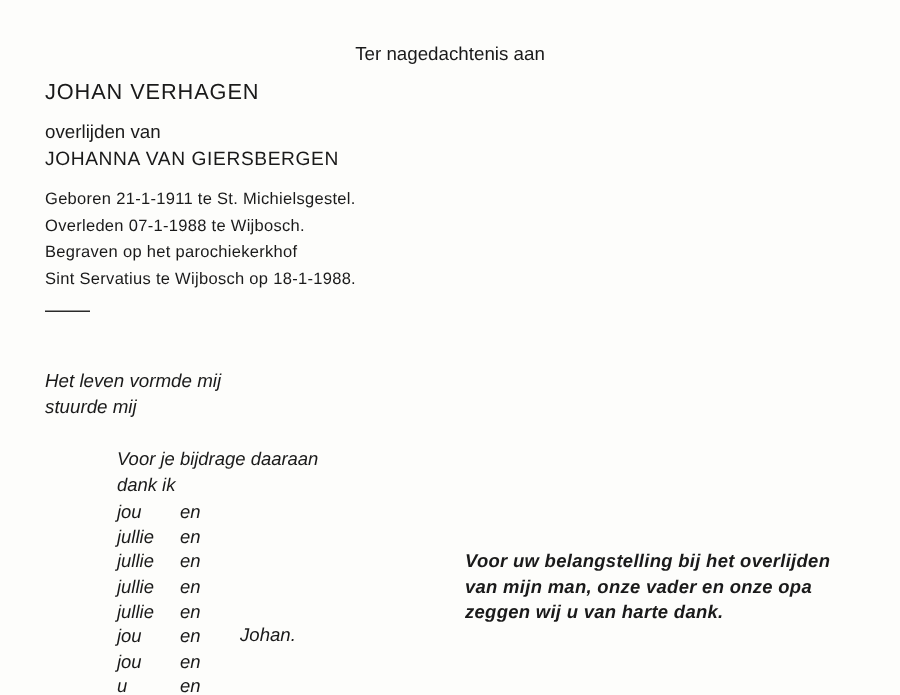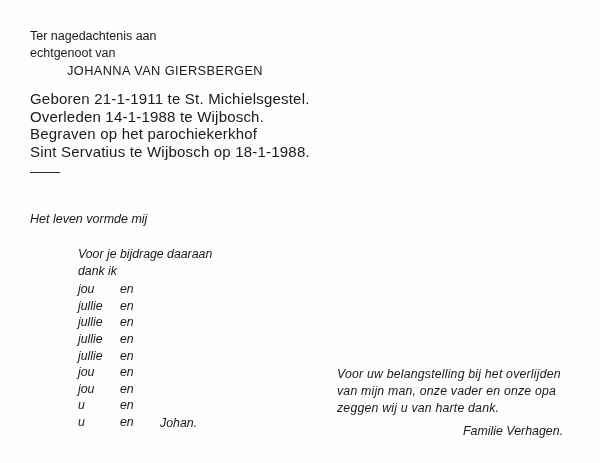--- a/index.html
+++ b/index.html
@@ -29,43 +29,43 @@
   }
   .line {
     font-size: 12.5px;
     line-height: 17px;
     letter-spacing: 0.2px;
     white-space: pre;
   }
   .intro {
     font-size: 12.5px;
     line-height: 17px;
+    text-align: center;
   }
   .name {
     font-size: 14.5px;
     letter-spacing: 0.6px;
     margin-top: 9px;
     margin-bottom: 10px;
   }
   .spouse-label {
     font-size: 12.5px;
     line-height: 17px;
   }
   .spouse-name {
     font-size: 12.8px;
     letter-spacing: 0.4px;
     line-height: 18px;
     margin-bottom: 10px;
-    margin-left: 37px;
   }
   .facts {
     margin-top: 2px;
   }
   .facts .line {
-    font-size: 15px;
+    font-size: 11px;
     line-height: 17.5px;
   }
   .rule {
     width: 30px;
     height: 1px;
     background: #2a2a2a;
     margin: 12px 0 9px 0;
   }
   .verse {
     font-style: italic;
@@ -97,26 +97,27 @@
   }
   .signature {
     position: absolute;
     left: 160px;
     top: 416px;
     font-style: italic;
     font-size: 12.4px;
   }
   .thanks {
     position: absolute;
-    left: 337px;
+    left: 310px;
     top: 366px;
     width: 250px;
     font-style: italic;
     font-size: 12.3px;
     line-height: 16.8px;
+    font-weight: bold;
   }
   .thanks .line {
     font-size: 12.3px;
     line-height: 16.8px;
     white-space: normal;
   }
   .family {
     position: absolute;
     left: 463px;
     top: 424px;
@@ -125,35 +126,37 @@
   }
 </style>
 </head>
 <body>
 
 <div class="card">
   <div class="inner">
 
     <div class="intro">Ter nagedachtenis aan</div>
 
+    <div class="name">JOHAN VERHAGEN</div>
 
-    <div class="spouse-label">echtgenoot van</div>
+    <div class="spouse-label">overlijden van</div>
     <div class="spouse-name">JOHANNA VAN GIERSBERGEN</div>
 
     <div class="facts">
       <div class="line">Geboren 21-1-1911 te St. Michielsgestel.</div>
-      <div class="line">Overleden 14-1-1988 te Wijbosch.</div>
+      <div class="line">Overleden 07-1-1988 te Wijbosch.</div>
       <div class="line">Begraven op het parochiekerkhof</div>
       <div class="line">Sint Servatius te Wijbosch op 18-1-1988.</div>
     </div>
 
     <div class="rule"></div>
 
     <div class="verse">
       <div>Het leven vormde mij</div>
+      <div>stuurde mij</div>
     </div>
 
     <div class="verse2">
       <div>Voor je bijdrage daaraan</div>
       <div>dank ik</div>
     </div>
 
     <div class="litany">
       <div class="row"><span class="w1">jou</span><span>en</span></div>
       <div class="row"><span class="w1">jullie</span><span>en</span></div>
@@ -170,14 +173,13 @@
   </div>
 
   <div class="signature">Johan.</div>
 
   <div class="thanks">
     <div class="line">Voor uw belangstelling bij het overlijden</div>
     <div class="line">van mijn man, onze vader en onze opa</div>
     <div class="line">zeggen wij u van harte dank.</div>
   </div>
 
-  <div class="family">Familie Verhagen.</div>
 </div>
 
 </body></html>

